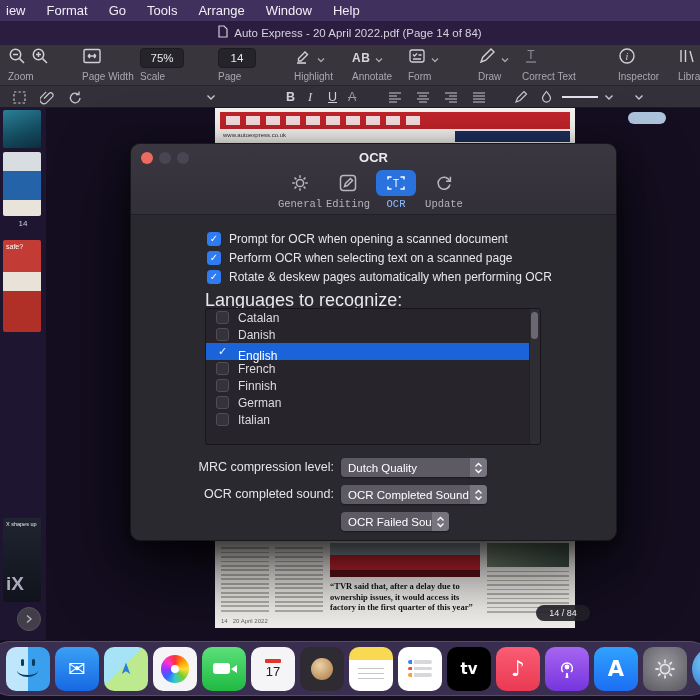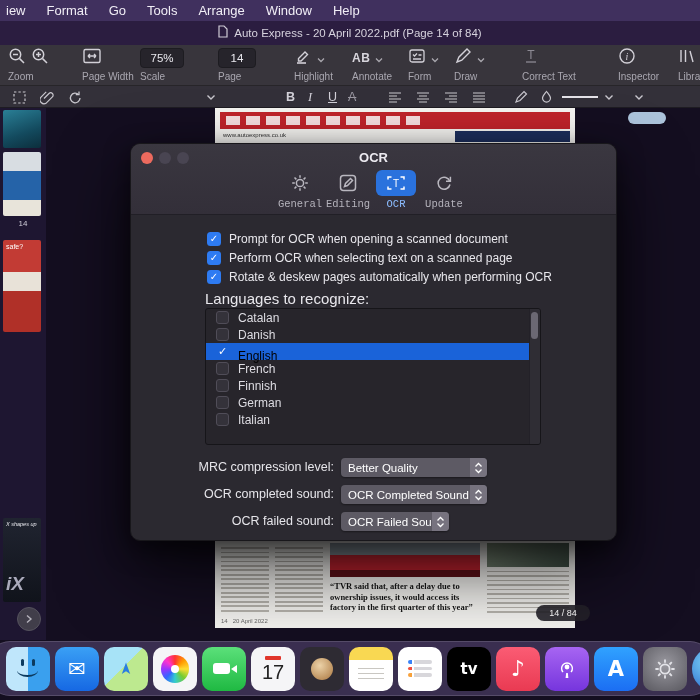--- a/index.html
+++ b/index.html
@@ -85,29 +85,29 @@
   .tab .tlbl{font-size:10.5px;color:#b4b2bb;font-family:Liberation Mono, monospace;}
   .tab.active .tico{background:#2a72dd;}
   .tab.active .tlbl{color:#8cbcff;}
 
   .cbrow{position:absolute;left:76px;height:15px;display:flex;align-items:center;gap:8px;}
   .cbx{width:14px;height:14px;border-radius:3.5px;background:#2e7bf2;position:relative;flex:0 0 auto;}
   .cbx::after{content:"✓";position:absolute;left:0;top:0;width:14px;height:14px;color:#fff;
     font-size:10px;line-height:14px;text-align:center;font-weight:bold;}
   .cbl{color:#e8e7ec;font-size:12px;white-space:nowrap;}
 
-  .langs-label{position:absolute;left:74px;top:146px;color:#e8e7ec;font-size:15px;}
+  .langs-label{position:absolute;left:74px;top:146px;color:#e8e7ec;font-size:18px;}
   .listbox{position:absolute;left:74px;top:164px;width:336px;height:137px;background:#27252b;
     border:1px solid #161519;border-radius:3px;overflow:hidden;}
   .lrow{position:relative;height:17px;display:flex;align-items:center;padding-left:10px;gap:9px;}
   .lrow .lcb{width:13px;height:13px;border-radius:3px;background:#34323a;
     border:1px solid #504d58;flex:0 0 auto;}
   .lrow .lname{color:#dddce2;font-size:12px;}
   .lrow.sel{background:#1a63d9;}
-  .lrow.sel .lname{color:#000000;margin-top:8px;}
+  .lrow.sel .lname{color:#ffffff;margin-top:8px;}
   .lcheck{width:13px;height:13px;flex:0 0 auto;color:#fff;font-size:11px;line-height:13px;
     text-align:center;font-weight:bold;}
   .lb-track{position:absolute;right:0;top:0;width:11px;height:100%;background:#2f2d34;
     border-left:1px solid #232128;}
   .lb-thumb{position:absolute;right:2px;top:3px;width:7px;height:27px;border-radius:4px;background:#6b6873;}
 
   .sel-label{position:absolute;left:40px;width:163px;text-align:right;color:#e6e5ea;
     font-size:12.5px;line-height:19px;}
   .popup{position:absolute;left:210px;width:146px;height:19px;border-radius:4px;background:#5d5a64;
     display:flex;align-items:center;box-shadow:0 1px 2px rgba(0,0,0,.4);}
@@ -135,21 +135,21 @@
   .photos-wheel{width:28px;height:28px;border-radius:50%;
     background:conic-gradient(#f33,#f90,#fd3,#7c3,#3cc,#36f,#93f,#f3c,#f33);position:relative;}
   .photos-wheel::after{content:"";position:absolute;left:10px;top:10px;width:8px;height:8px;
     border-radius:50%;background:#fff;}
   .d-facetime{background:linear-gradient(180deg,#5be07a,#1fb942);}
   .ft-cam{width:17px;height:11px;background:#fff;border-radius:3px;position:relative;margin-right:6px;}
   .ft-cam::after{content:"";position:absolute;right:-7px;top:1.5px;width:0;height:0;
     border-right:6px solid #fff;border-top:4px solid transparent;border-bottom:4px solid transparent;}
   .d-calendar{background:#f5f5f7;}
   .cal-red{width:16px;height:4px;border-radius:1px;background:#e0352b;margin-bottom:2px;}
-  .cal-day{font-size:20px;color:#222;font-weight:300;line-height:1;}
+  .cal-day{font-size:13px;color:#222;font-weight:300;line-height:1;}
   .d-contacts{background:#2e2b33;}
   .ct-circle{width:22px;height:22px;border-radius:50%;
     background:radial-gradient(circle at 40% 35%,#ecd2a8,#a9763f);}
   .d-notes{background:linear-gradient(180deg,#f9d852 0 30%,#fff 30%);}
   .notes-lines{width:26px;height:14px;margin-top:12px;
     background:repeating-linear-gradient(180deg,#c9c7c2 0 1.5px,transparent 1.5px 5px);}
   .d-reminders{background:#fff;display:flex;flex-direction:column;gap:3px;justify-content:center;}
   .rr{display:block;width:24px;height:3.5px;border-radius:2px;
     background:linear-gradient(90deg,var(--c) 0 4px,#fff 4px 6px,#d8d7db 6px 100%);}
   .rr1{--c:#3a82f7;} .rr2{--c:#ef4e3e;} .rr3{--c:#f7a13a;}
@@ -274,21 +274,21 @@
         </span>
         <span>
           <svg width="8" height="6" viewBox="0 0 8 6">
               <path d="M1 1.5l3 3 3-3" fill="none" stroke="#a9a7ae" stroke-width="1.3"></path>
             </svg>
         </span>
       </div>
       <span class="lbl">Form</span>
     </div>
 
-    <div class="tg" style="left:454px;width:48px;">
+    <div class="tg" style="left:478px;width:48px;">
       <div class="irow">
         <span>
           <svg width="18" height="18" viewBox="0 0 18 18" fill="none" stroke="#d2d0d7" stroke-width="1.4">
               <path d="M3 15l1.8-4.8L13 2l3 3-8.2 8.2L3 15z"></path>
             </svg>
         </span>
         <span>
           <svg width="8" height="6" viewBox="0 0 8 6">
               <path d="M1 1.5l3 3 3-3" fill="none" stroke="#a9a7ae" stroke-width="1.3"></path>
             </svg>
@@ -406,21 +406,21 @@
     </span>
   </div>
 
   <div class="sidebar">
     <div class="thumb" style="top:2px;height:38px;background:linear-gradient(160deg,#2a7f96,#134a5e 60%,#0c2e3c);"></div>
     <div class="thumb" style="top:44px;height:64px;background:linear-gradient(180deg,#d8dde2 0 30%,#2563a8 30% 75%,#e8e4da 75%);"></div>
     <div class="pgnum" style="top:111px;">14</div>
     <div class="thumb" style="top:132px;height:92px;background:linear-gradient(180deg,#c23b34 0 35%,#e8e2d8 35% 55%,#b03028 55%);padding:3px;color:#fff;font-size:7px;">
       <span>safe?</span>
     </div>
-    <div class="thumb" style="top:410px;height:84px;background:linear-gradient(180deg,#202430,#10131b);padding:3px;color:#e8e8ee;font-size:5.5px;font-style:italic;">
+    <div class="thumb" style="top:410px;height:84px;background:linear-gradient(180deg,#202430,#10131b);padding:3px;color:#e8e8ee;font-size:5.5px;">
       <span>X shapes up</span>
       <div style="margin-top:46px;font-size:19px;color:#aab;font-weight:bold;">iX</div>
     </div>
     <div class="fab">
       <svg width="8" height="10" viewBox="0 0 8 10">
           <path d="M2 1.5l4 3.5-4 3.5" fill="none" stroke="#b5b3bc" stroke-width="1.4"></path>
         </svg>
     </div>
   </div>
 
@@ -534,39 +534,38 @@
       <div class="lrow">
         <span class="lcb"></span>
         <span class="lname">Italian</span>
       </div>
       <div class="lb-track"></div>
       <div class="lb-thumb"></div>
     </div>
 
     <div class="sel-label" style="top:314px;">MRC compression level:</div>
     <div class="popup" style="top:314px;">
-      <span class="pval">Better Quality</span>
+      <span class="pval">Dutch Quality</span>
       <span class="pcap">
         <svg width="9" height="12" viewBox="0 0 9 12">
             <path d="M1.5 4.5L4.5 1.5 7.5 4.5M1.5 7.5L4.5 10.5 7.5 7.5" fill="none" stroke="#fff" stroke-width="1.3"></path>
           </svg>
       </span>
     </div>
 
     <div class="sel-label" style="top:341px;">OCR completed sound:</div>
     <div class="popup" style="top:341px;">
       <span class="pval">OCR Completed Sound</span>
       <span class="pcap">
         <svg width="9" height="12" viewBox="0 0 9 12">
             <path d="M1.5 4.5L4.5 1.5 7.5 4.5M1.5 7.5L4.5 10.5 7.5 7.5" fill="none" stroke="#fff" stroke-width="1.3"></path>
           </svg>
       </span>
     </div>
 
-    <div class="sel-label" style="top:368px;">OCR failed sound:</div>
     <div class="popup" style="top:368px;width:108px;">
       <span class="pval">OCR Failed Sound</span>
       <span class="pcap">
         <svg width="9" height="12" viewBox="0 0 9 12">
             <path d="M1.5 4.5L4.5 1.5 7.5 4.5M1.5 7.5L4.5 10.5 7.5 7.5" fill="none" stroke="#fff" stroke-width="1.3"></path>
           </svg>
       </span>
     </div>
   </div>
 

